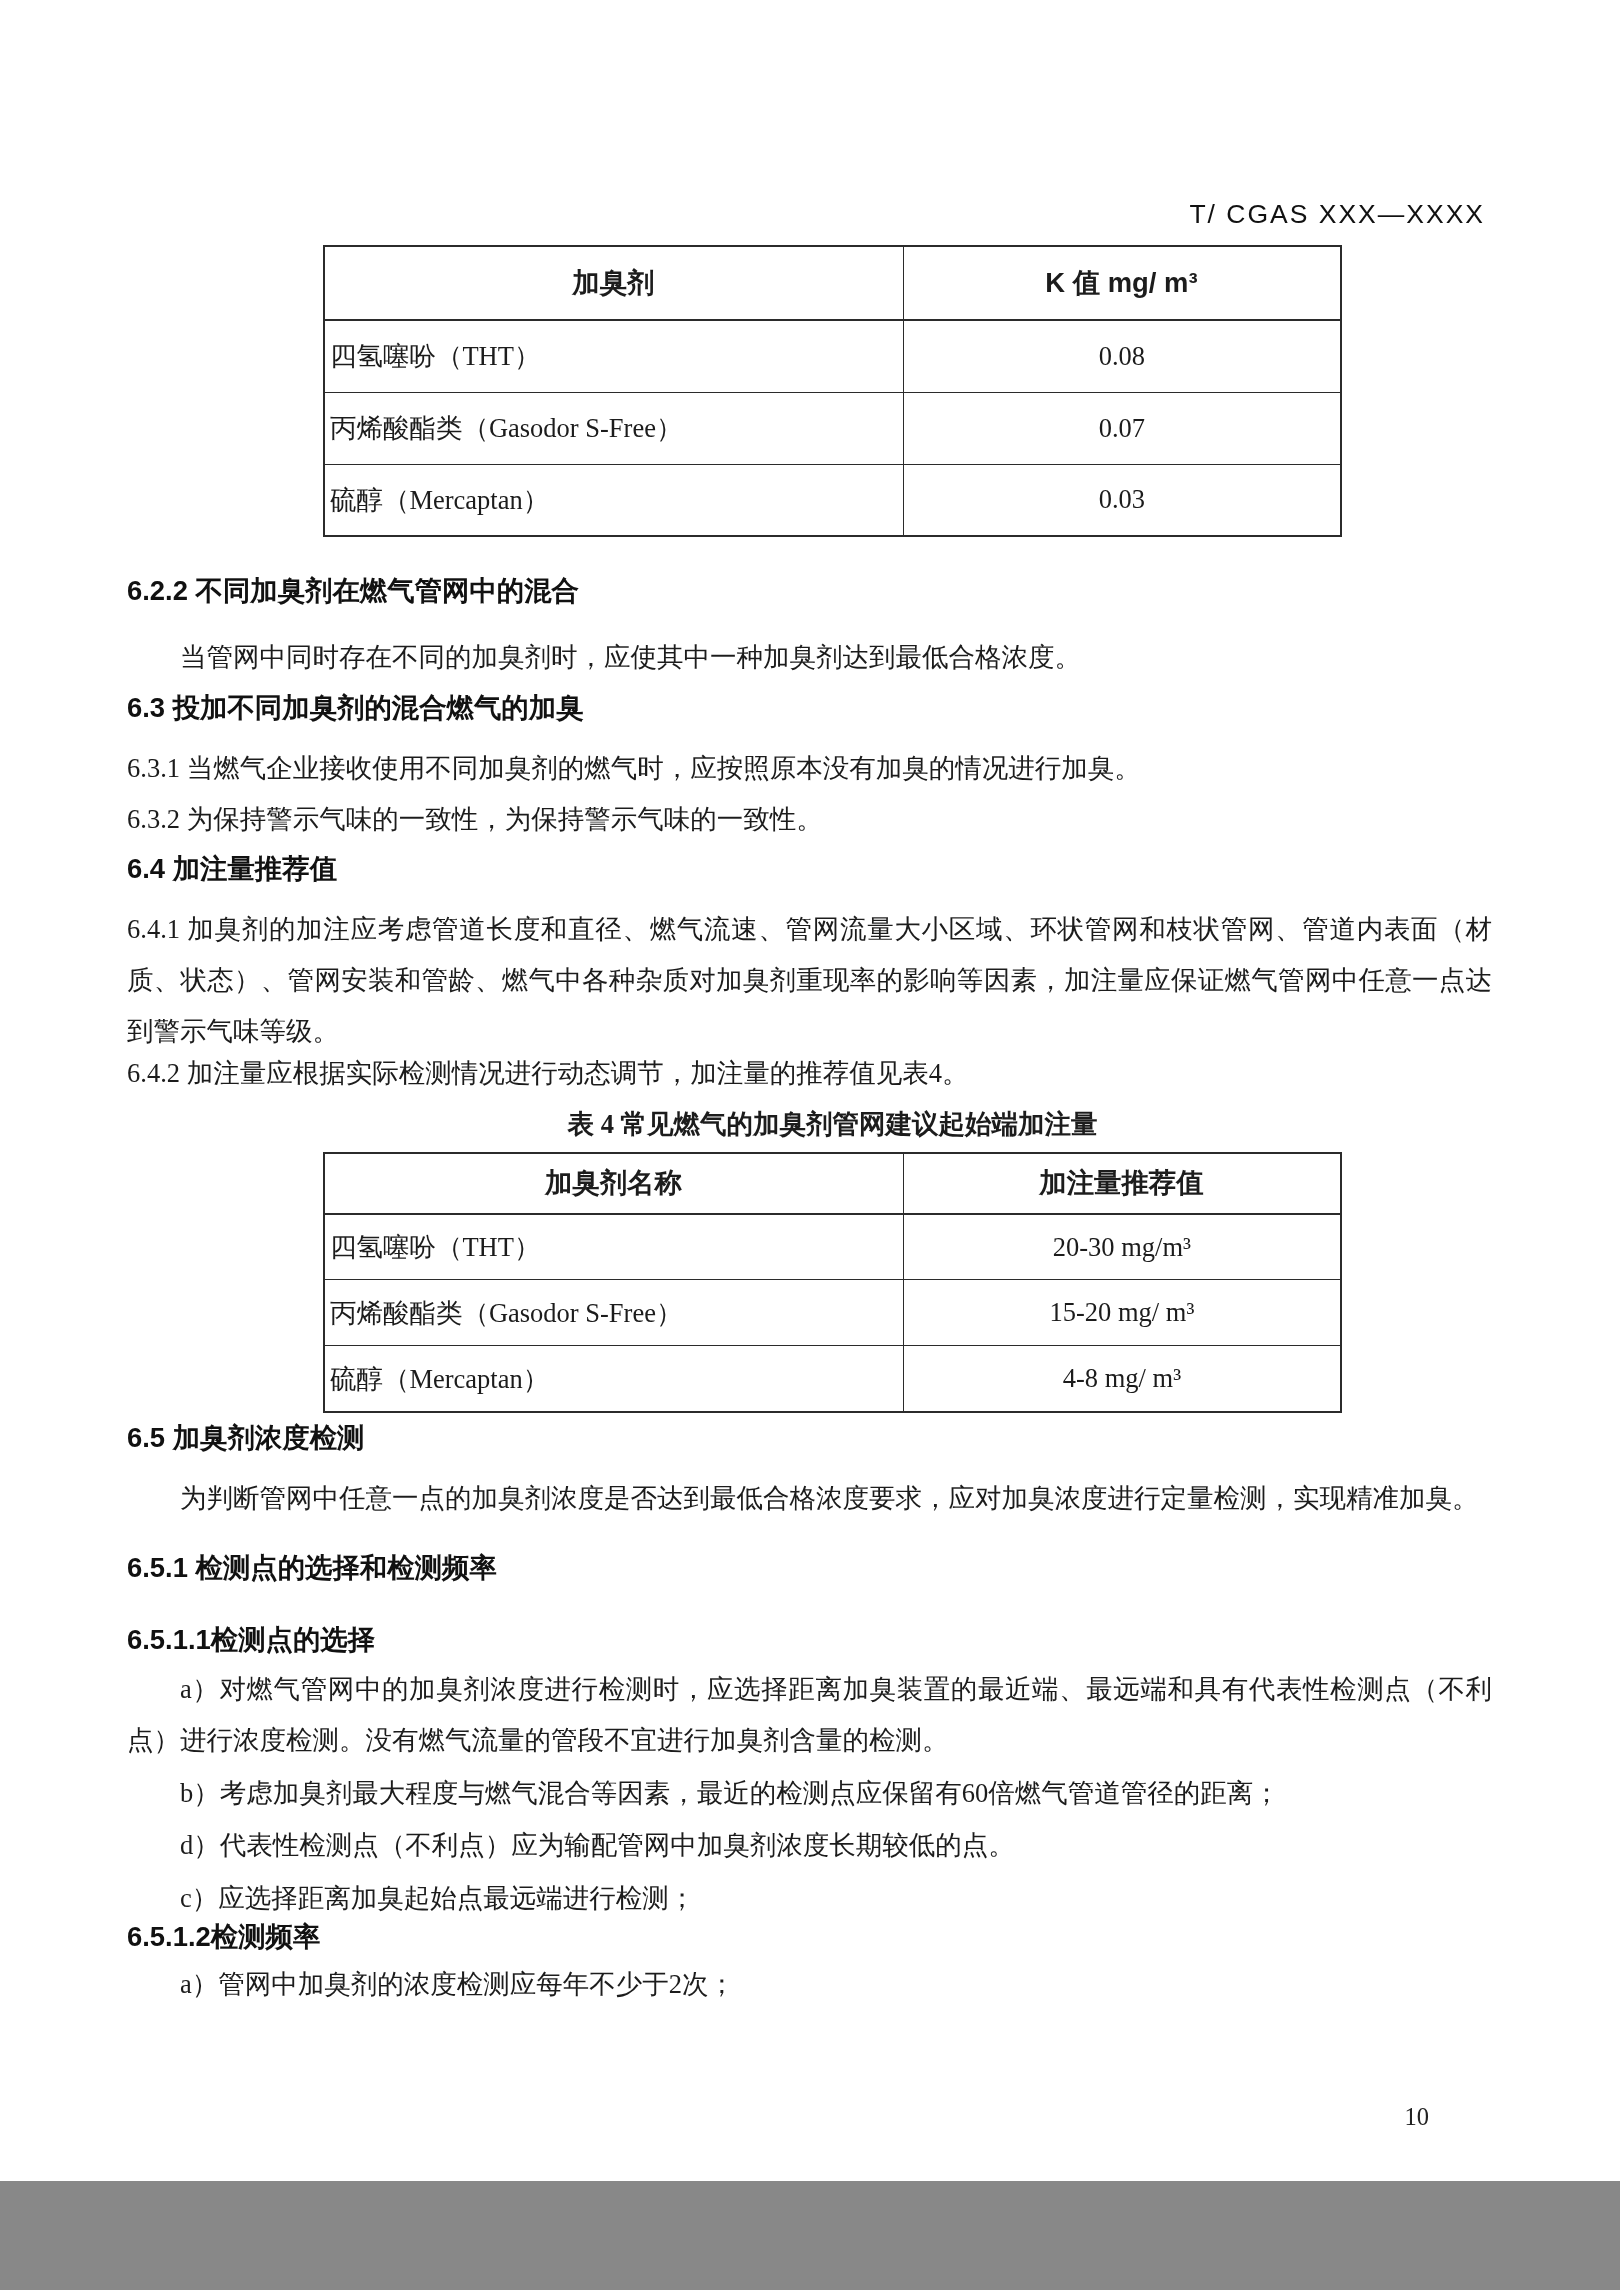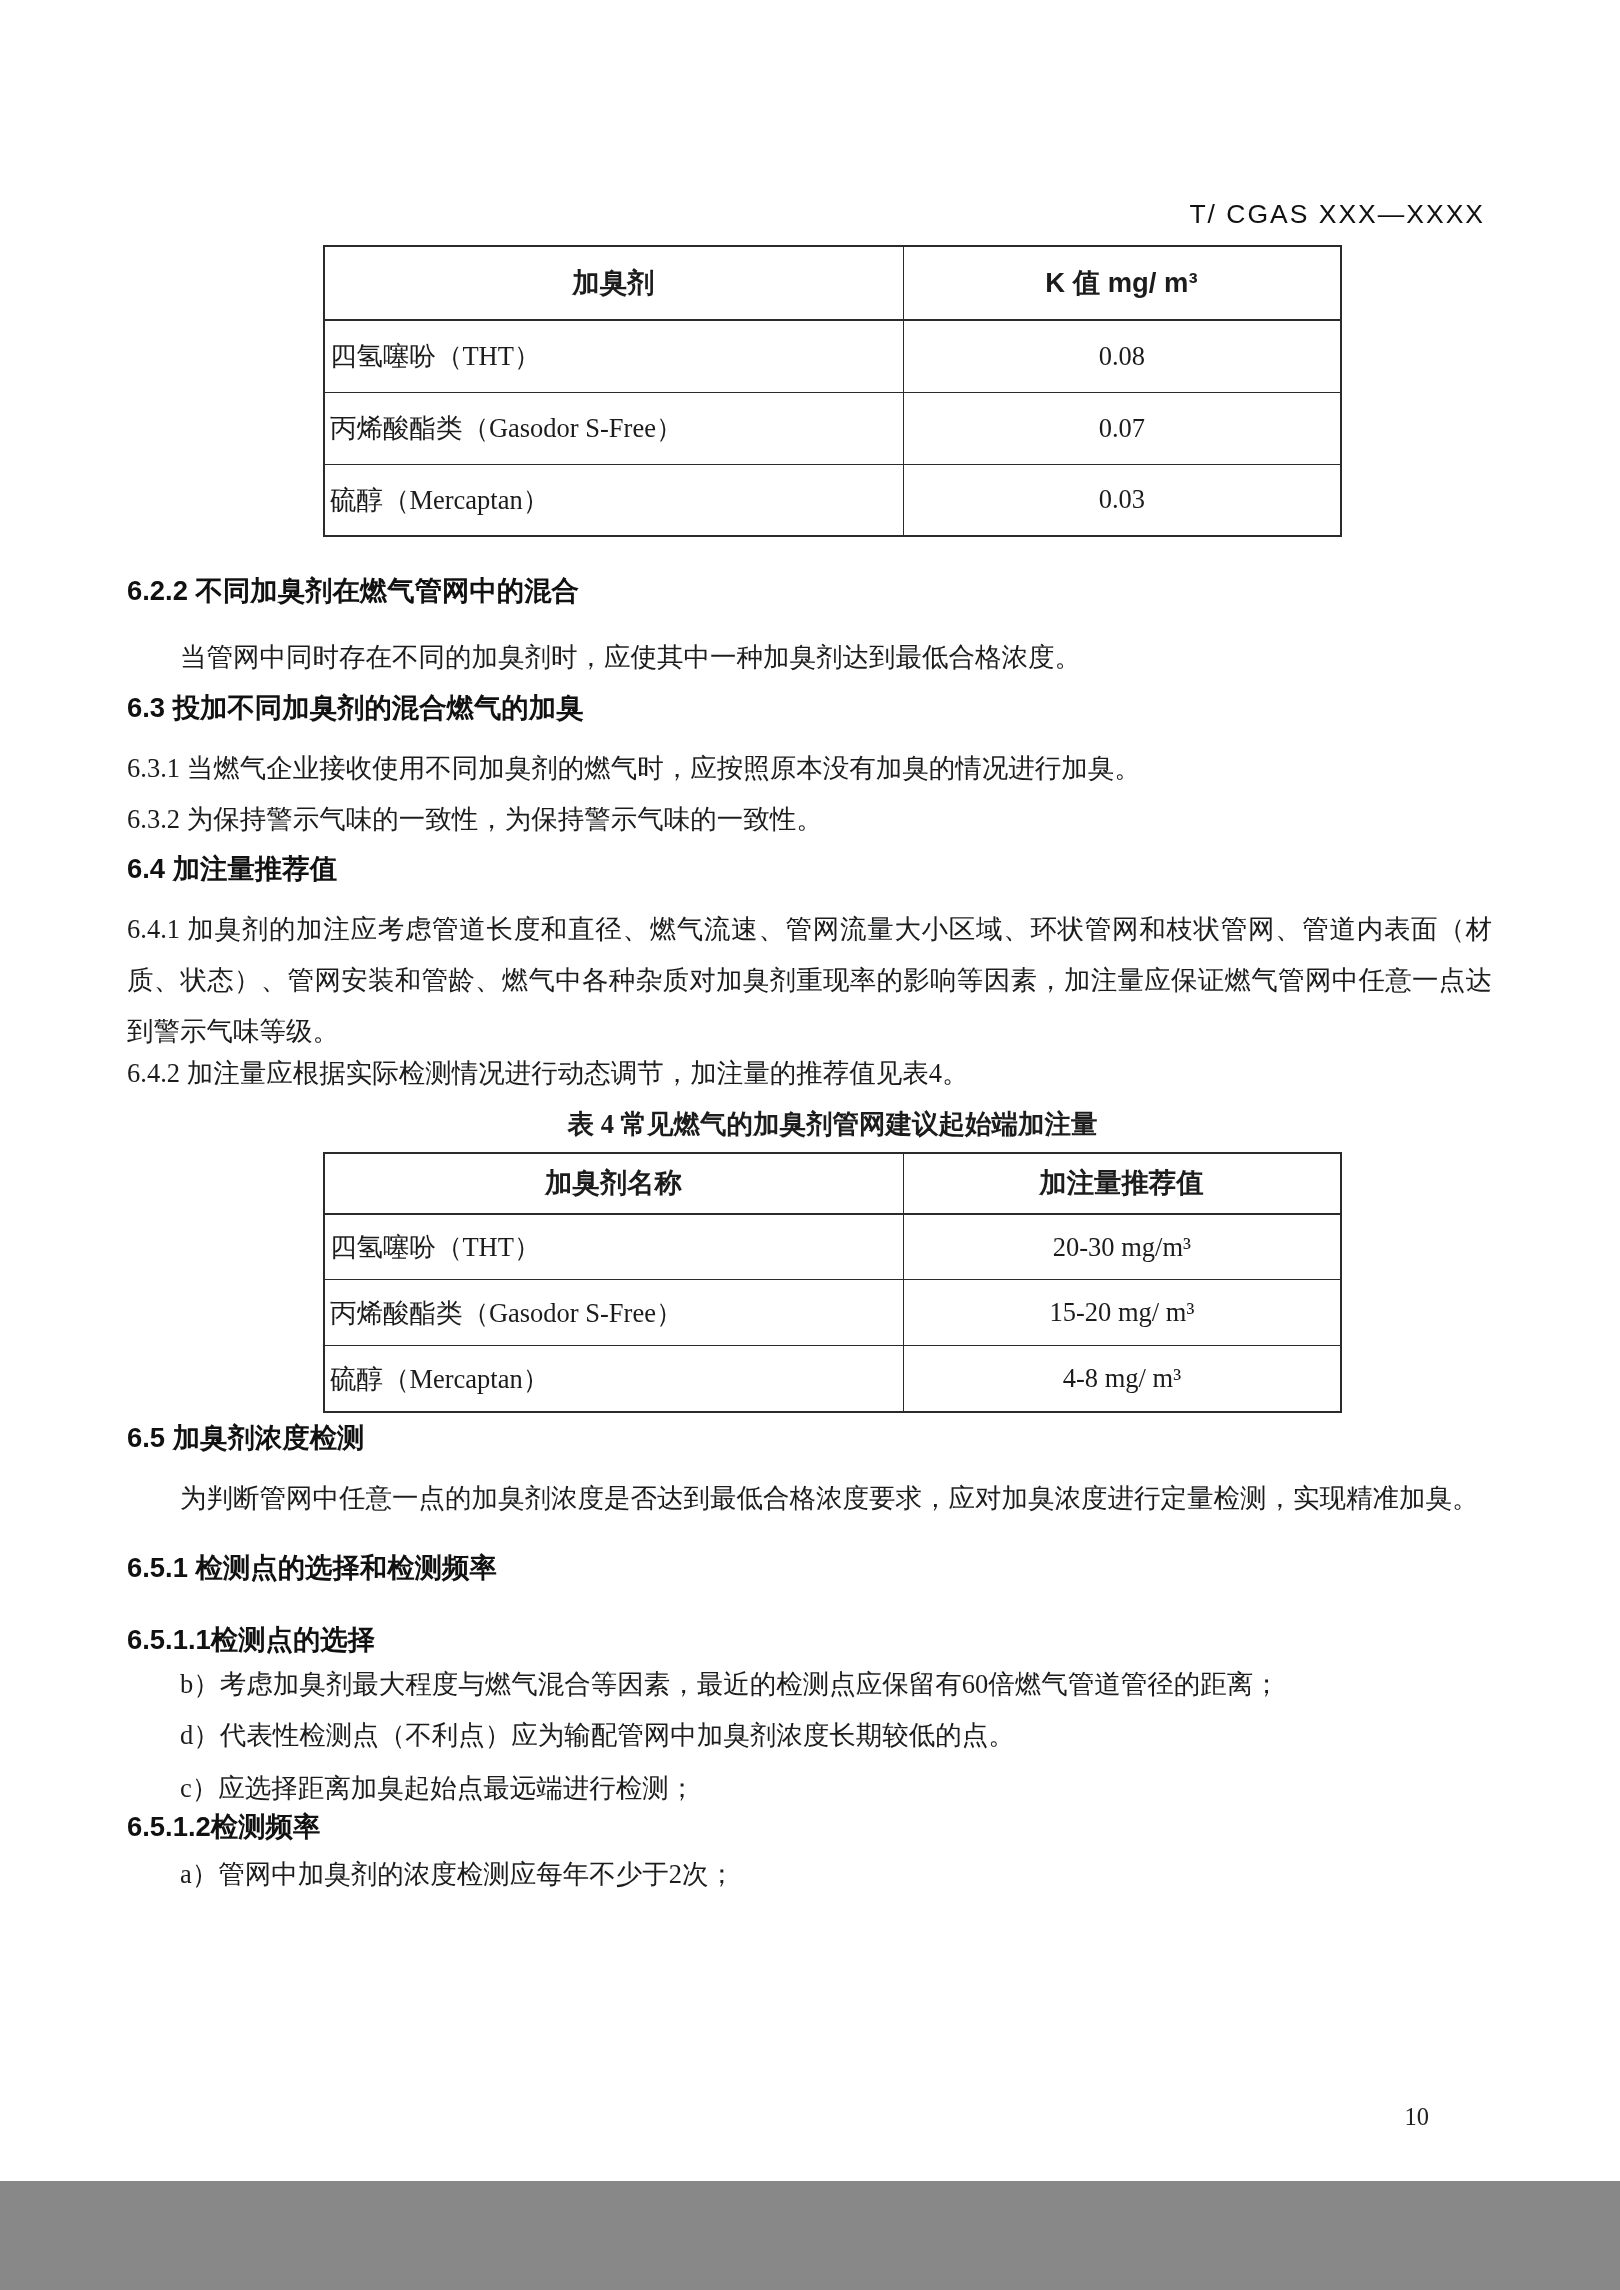--- a/index.html
+++ b/index.html
@@ -139,20 +139,21 @@
         </tr>
       </tbody>
     </table>
 
     <div class="heading h65">6.5 加臭剂浓度检测</div>
     <div class="para multi indent p65">为判断管网中任意一点的加臭剂浓度是否达到最低合格浓度要求，应对加臭浓度进行定量检测，实现精准加臭。</div>
 
     <div class="heading h651">6.5.1 检测点的选择和检测频率</div>
     <div class="heading h6511">6.5.1.1检测点的选择</div>
 
+    <div class="para multi indent ia">a）对燃气管网中的加臭剂浓度进行检测时，应选择距离加臭装置的最近端、最远端和具有代表性检测点（不利点）进行浓度检测。没有燃气流量的管段不宜进行加臭剂含量的检测。</div>
     <div class="para indent ib">b）考虑加臭剂最大程度与燃气混合等因素，最近的检测点应保留有60倍燃气管道管径的距离；</div>
     <div class="para indent id">d）代表性检测点（不利点）应为输配管网中加臭剂浓度长期较低的点。</div>
     <div class="para indent ic">c）应选择距离加臭起始点最远端进行检测；</div>
 
     <div class="heading h6512">6.5.1.2检测频率</div>
     <div class="para indent ia2">a）管网中加臭剂的浓度检测应每年不少于2次；</div>
 
   </div>
 
   <div class="page-number">10</div>

